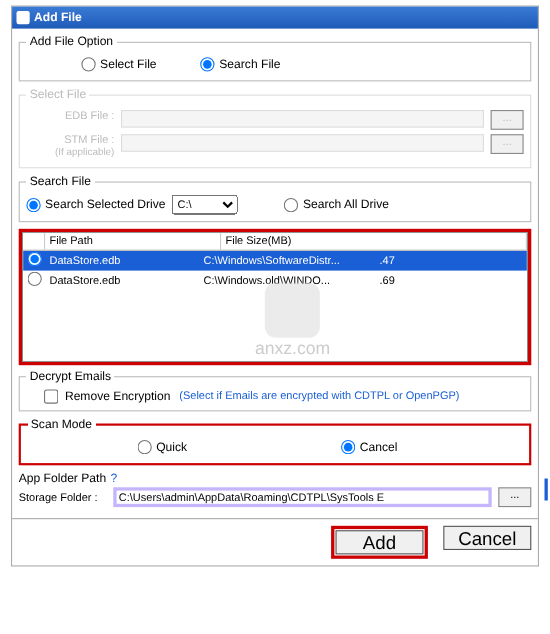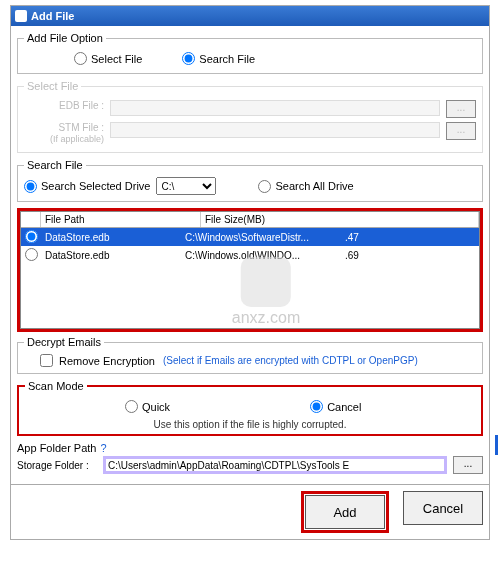--- a/index.html
+++ b/index.html
@@ -43,21 +43,21 @@
 .decrypt-row { display: flex; align-items: center; gap: 8px; padding: 2px 16px; }
 .decrypt-row input[type=checkbox] { margin: 0 2px 0 0; }
 .decrypt-hint { color: #1a5fd6; font-size: 10px; }
 .redbox { border: 2px solid #c00; }
 .app-row { display: flex; align-items: center; gap: 4px; margin: 4px 0 2px 0; font-size: 11px; }
 .app-row .qmark { color: #1a5fd6; cursor: pointer; }
 .storage-row { display: flex; align-items: center; gap: 6px; margin: 2px 0 6px 0; }
 .storage-row .lbl { width: 80px; font-size: 10px; }
 .storage-row input { flex: 1; height: 18px; font-size: 10px; padding: 0 2px; border: 3px solid #c4b5fd; }
 .footer { border-top: 1px solid #aaa; padding: 6px; display: flex; justify-content: flex-end; gap: 14px; }
-.btn { width: 80px; height: 34px; border: 1px solid #555; background: #f0f0f0; font-size: 13px; cursor: pointer; }
+.btn { width: 80px; height: 22px; border: 1px solid #555; background: #f0f0f0; font-size: 17px; cursor: pointer; }
 .btn-wrap-red { border: 3px solid #c00; padding: 1px; display: inline-block; }
 .side-blue { position: absolute; right: 2px; top: 435px; width: 3px; height: 20px; background: #1a5fd6; }
 </style>
 </head>
 <body>
 
 <div class="window">
   <div class="titlebar">
     <span class="titlebar-icon"></span>
     <span class="titlebar-text">Add File</span>
@@ -159,21 +159,20 @@
         <label class="radio-item">
           <input type="radio" name="sm" style="">
           <span>Quick</span>
         </label>
         <span style="width:80px"></span>
         <label class="radio-item">
           <input type="radio" name="sm" checked="" style="">
           <span>Cancel</span>
         </label>
       </div>
-      <div class="hint">Use this option if the file is highly corrupted.</div>
     </fieldset>
 
     <div class="app-row">
       <span>App Folder Path</span>
       <span class="qmark">?</span>
     </div>
     <div class="storage-row">
       <span class="lbl">Storage Folder :</span>
       <input type="text" value="C:\Users\admin\AppData\Roaming\CDTPL\SysTools E" style="">
       <span class="browse-btn">...</span>

